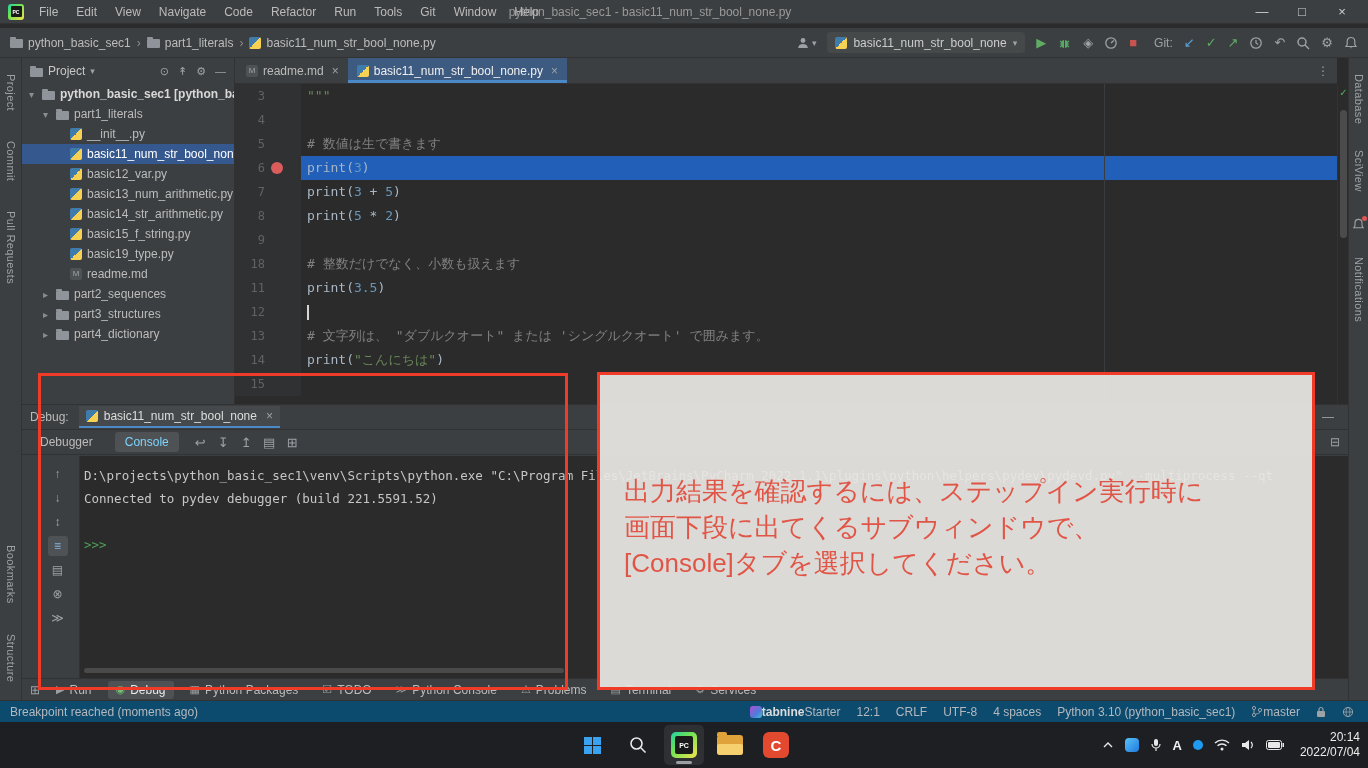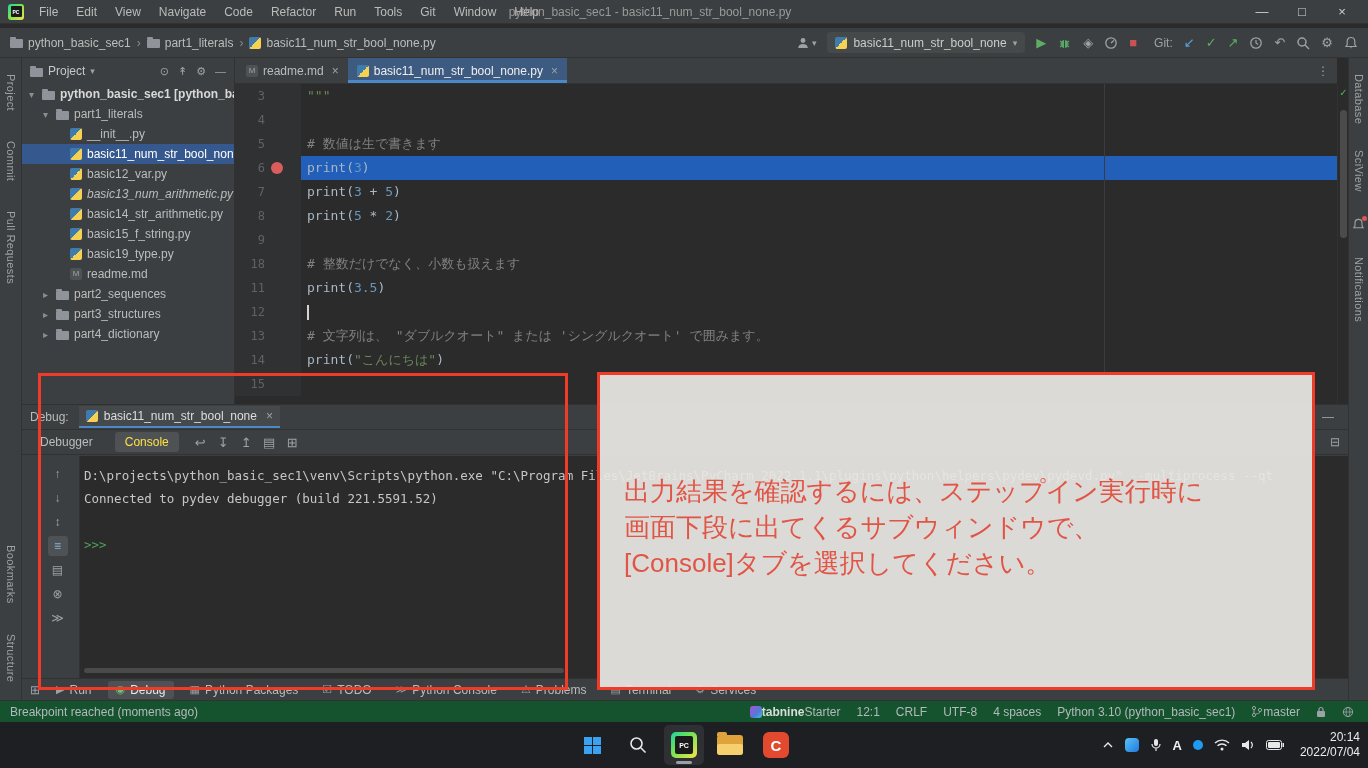--- a/index.html
+++ b/index.html
@@ -71,21 +71,21 @@
   #inspection-ok{position:absolute;top:3px;left:0;width:11px;text-align:center;color:#4db356;font-size:10px}
   #scroll-thumb{position:absolute;top:26px;left:2px;width:7px;height:128px;background:#575757;border-radius:4px;opacity:.75}
 
   
   #debug-panel{position:absolute;top:404px;left:22px;width:1326px;height:274px;background:#3c3f41;border-top:1px solid #323232;z-index:20}
   #debug-header{height:24px;display:flex;align-items:center;gap:10px;padding:0 8px;color:#bbb}
   .debug-session-tab{display:flex;align-items:center;gap:6px;background:#45494b;height:22px;padding:0 7px;border-bottom:2px solid #4a88c7;color:#ddd}
   #debug-hide{margin-left:auto;color:#9da2a6;padding:0 6px}
   #debug-toolbar{height:26px;display:flex;align-items:center;gap:2px;padding:0 8px;border-top:1px solid #323232;border-bottom:1px solid #323232}
   .dtab{padding:3px 10px;border-radius:3px;color:#bbb}
-  .dtab.active{background:#4e5254;color:#fde047}
+  .dtab.active{background:#4e5254;color:#7dd3fc}
   .dbg-ic{width:23px;text-align:center;color:#9da2a6;font-size:13px}
   #console-toolbar-icons{display:flex;margin-left:8px}
   #restore-layout{margin-left:auto;color:#9da2a6}
   #debug-content{position:absolute;top:51px;left:0;right:0;bottom:0;display:flex}
   #debug-side{flex:0 0 58px;background:#3c3f41;border-right:1px solid #323232;display:flex;flex-direction:column;align-items:center;gap:4px;padding:8px 0 0 14px}
   .side-ic{width:20px;height:20px;line-height:20px;text-align:center;color:#9da2a6;font-size:12px;border-radius:3px}
   .side-ic.active{background:#4e5254;color:#86b2e0}
   #console{flex:1;background:#2b2b2b;font-family:"DejaVu Sans Mono",monospace;font-size:12.5px;color:#c6c6c6;padding:8px 0 0 4px;position:relative;overflow:hidden}
   .console-line{height:23px;line-height:23px;white-space:pre}
   .console-line.green{color:#4f9d55}
@@ -93,21 +93,21 @@
 
   
   #bottom-toolbar{position:absolute;top:678px;left:22px;width:1326px;height:22px;background:#3c3f41;border-top:1px solid #323232;display:flex;align-items:center;gap:8px;padding:0 8px;color:#bbb;z-index:21}
   #tw-quick{color:#9da2a6}
   .bb-item{display:flex;align-items:center;gap:5px;padding:2px 8px;border-radius:3px;white-space:nowrap}
   .bb-item.active{background:#4e5254;color:#e8e8e8}
   .bb-ic{font-size:11px;color:#9da2a6}
   .bb-item.active .bb-ic{color:#6fbf73}
 
   
-  #status-bar{position:absolute;top:700px;left:0;width:1368px;height:22px;background:#14532d;border-top:1px solid #323232;display:flex;align-items:center;padding:0 10px;color:#b4b8bc;z-index:22}
+  #status-bar{position:absolute;top:700px;left:0;width:1368px;height:22px;background:#0c4a6e;border-top:1px solid #323232;display:flex;align-items:center;padding:0 10px;color:#b4b8bc;z-index:22}
   #status-right{margin-left:auto;display:flex;align-items:center;gap:16px;padding-right:4px}
   .sb-item{display:flex;align-items:center;white-space:nowrap}
   .tabnine-logo{width:12px;height:12px;border-radius:3px;background:linear-gradient(135deg,#b24fd8,#4f7bd8 60%,#41c6d8)}
   .sb-strong{color:#dcdcdc;font-weight:bold}
 
   
   #taskbar{position:absolute;top:722px;left:0;width:1368px;height:46px;background:#1d1f22;z-index:30}
   #tb-center{position:absolute;left:50%;top:0;height:46px;transform:translateX(-50%);display:flex;gap:6px;align-items:center}
   .tb-cell{position:relative;width:40px;height:40px;border-radius:5px;display:flex;align-items:center;justify-content:center}
   .tb-cell.active{background:rgba(255,255,255,.08)}
@@ -294,21 +294,21 @@
         <div class="tree-row selected" style="padding-left: 32px;">
           <span class="tree-chevron"></span>
           <span class="ic-python"></span>
           <span class="tree-label">basic11_num_str_bool_none.py</span>
         </div>
         <div class="tree-row" style="padding-left: 32px;">
           <span class="tree-chevron"></span>
           <span class="ic-python"></span>
           <span class="tree-label">basic12_var.py</span>
         </div>
-        <div class="tree-row" style="padding-left: 32px; font-style: italic;">
+        <div class="tree-row" style="padding-left: 32px;">
           <span class="tree-chevron"></span>
           <span class="ic-python"></span>
           <span class="tree-label">basic13_num_arithmetic.py</span>
         </div>
         <div class="tree-row" style="padding-left: 32px;">
           <span class="tree-chevron"></span>
           <span class="ic-python"></span>
           <span class="tree-label">basic14_str_arithmetic.py</span>
         </div>
         <div class="tree-row" style="padding-left: 32px;">

